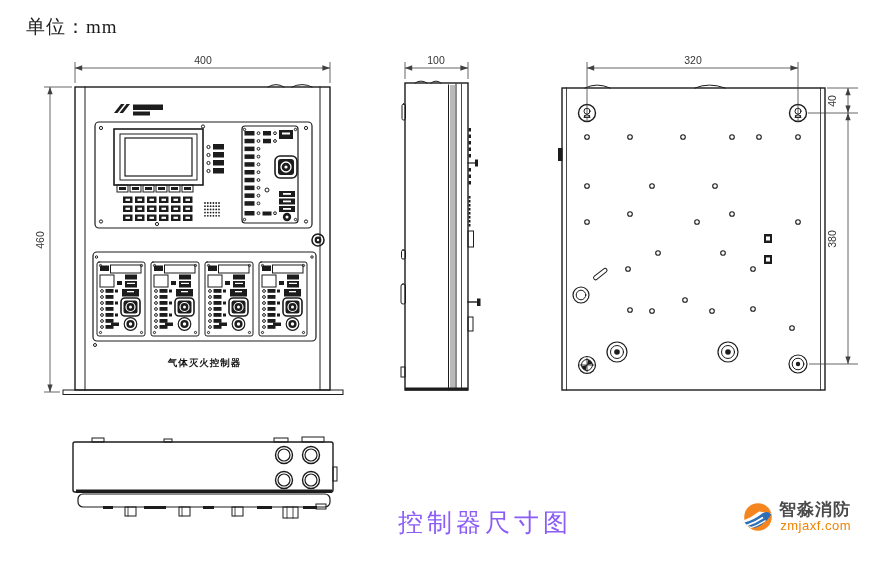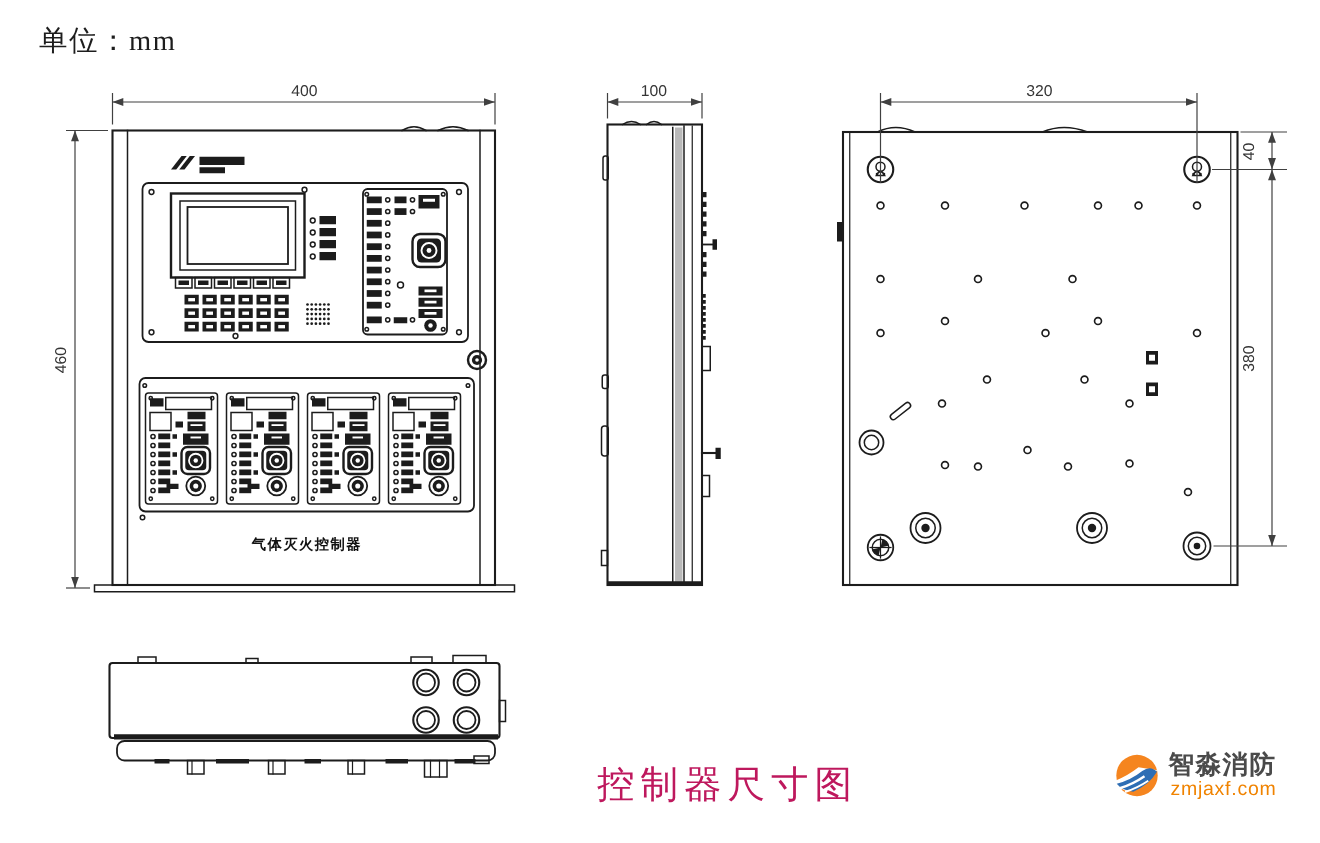--- a/index.html
+++ b/index.html
@@ -1,21 +1,21 @@
 <!DOCTYPE html>
 <html><head>
 <meta charset="utf-8">
 <style>
   html,body{margin:0;padding:0;background:#fff;}
   .stage{position:relative;width:880px;height:562px;background:#ffffff;overflow:hidden;
          font-family:"Liberation Sans",sans-serif;}
   .unit-label{position:absolute;left:26px;top:14px;font:19px "Liberation Serif","DejaVu Serif",serif;
               color:#1d1d1d;letter-spacing:1px;}
   .caption{position:absolute;left:398px;top:506px;font:25px "Liberation Serif","DejaVu Serif",serif;
-           color:#be185d;letter-spacing:4px;}
+           color:#8b5cf6;letter-spacing:4px;}
   .brand{position:absolute;left:742px;top:501px;display:flex;align-items:center;gap:5px;}
   .brand-text{display:flex;flex-direction:column;line-height:1.05;align-items:flex-end;}
   .brand-name{font-size:17px;font-weight:bold;color:#4a4a4a;letter-spacing:1px;}
   .brand-url{font-size:13px;font-weight:normal;color:#f08300;letter-spacing:.5px;}
   svg{position:absolute;left:0;top:0;}
   .s{stroke:#1c1c1c;fill:none;stroke-linecap:square;}
   .w08{stroke-width:.8}.w1{stroke-width:1}.w12{stroke-width:1.2}.w14{stroke-width:1.4}.w16{stroke-width:1.6}
   .f{fill:#1c1c1c;stroke:none;}
   .wf{fill:#fff;stroke:none;}
   .hole{fill:#fff;stroke:#1c1c1c;stroke-width:1.1;}

